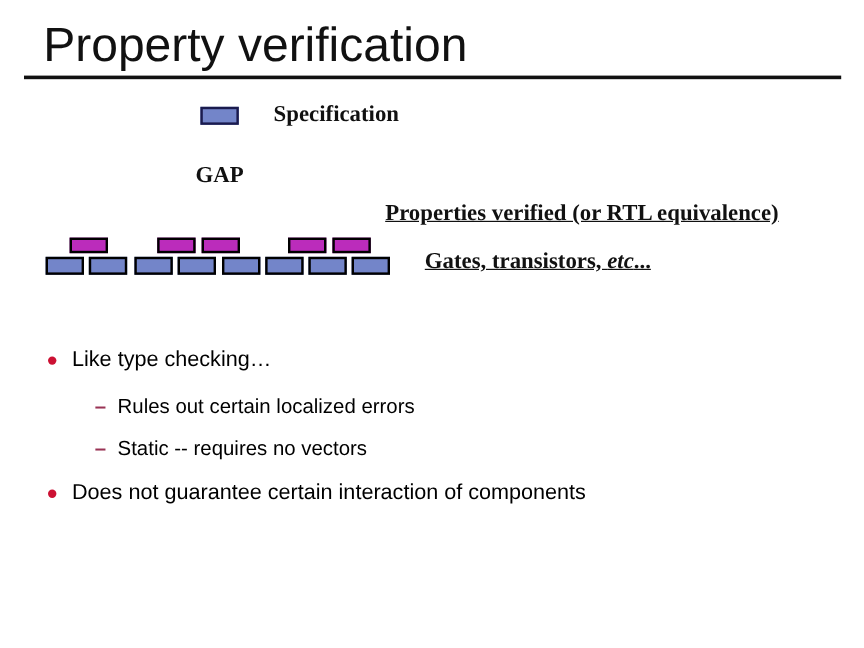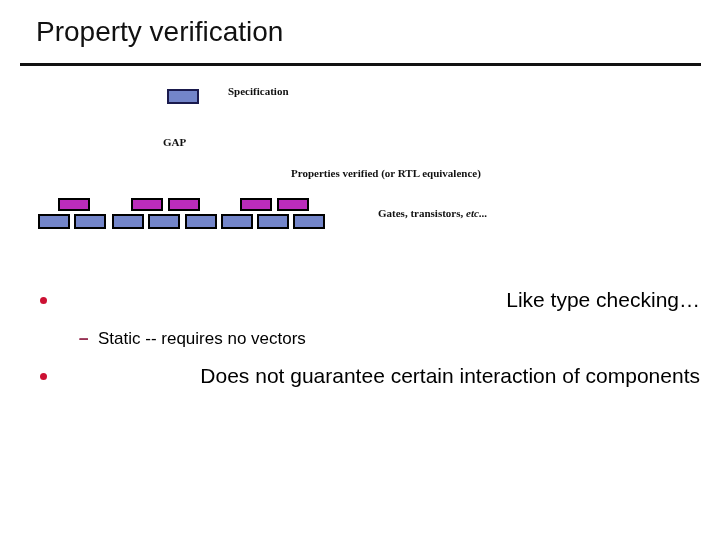--- a/index.html
+++ b/index.html
@@ -11,53 +11,53 @@
     --sub-dash:#993355;
     --text:#000000;
   }
   html,body{margin:0;padding:0;background:#888;}
   .slide{
     position:relative;width:720px;height:540px;background:#ffffff;
     overflow:hidden;font-family:"Liberation Sans",sans-serif;color:var(--text);
   }
   .title{
     position:absolute;left:36px;top:16px;margin:0;
-    font-size:28px;font-weight:400;letter-spacing:0;color:#111;
+    font-size:40px;font-weight:400;letter-spacing:0;color:#111;
   }
   .rule{position:absolute;left:20px;top:63px;width:681px;height:3px;background:#111;}
 
   .diagram{position:absolute;left:0;top:0;width:720px;height:260px;}
   .spec-box{
     position:absolute;left:167px;top:89px;width:28px;height:11px;
     background:var(--blue-fill);border:2px solid var(--blue-border);
   }
   .lbl{
     position:absolute;font-family:"Liberation Serif",serif;
-    font-weight:700;font-size:11px;white-space:nowrap;color:#111;
+    font-weight:700;font-size:19px;white-space:nowrap;color:#111;
   }
   .spec-lbl{left:228px;top:85px;}
   .gap-lbl{left:163px;top:136px;font-family:Liberation Serif, serif;}
-  .props-lbl{left:291px;top:167px;}
-  .gates-lbl{left:378px;top:207px;}
+  .props-lbl{left:321px;top:167px;text-decoration:underline;}
+  .gates-lbl{left:354px;top:207px;text-decoration:underline;}
   .gates-lbl .ital{font-style:italic;}
 
   .magenta-row{position:absolute;left:0;top:198px;width:720px;height:14px;}
   .blue-row{position:absolute;left:0;top:214px;width:720px;height:16px;}
   .mbox{
     position:absolute;top:0;width:28px;height:9px;
     background:var(--magenta-fill);border:2px solid var(--box-border);
   }
   .bbox{
     position:absolute;top:0;width:28px;height:11px;
     background:var(--blue-fill);border:2px solid var(--box-border);
   }
 
   .bullets{position:absolute;left:0;top:288px;width:700px;}
   .brow{position:relative;}
-  .brow.lvl1{font-size:21px;line-height:23px;margin-bottom:18px;text-align:right;}
+  .brow.lvl1{padding-left:60px;font-size:18px;line-height:23px;margin-bottom:18px;}
   .brow.lvl2{padding-left:98px;font-size:17px;line-height:20px;margin-bottom:15px;}
   .dot{
     position:absolute;left:40px;top:9px;width:7px;height:7px;border-radius:50%;
     background:var(--bullet-dot);
   }
   .dash{
     position:absolute;left:79px;top:0;color:var(--sub-dash);
     font-weight:700;font-size:17px;
   }
 </style>
@@ -90,17 +90,17 @@
         <div class="bbox" style="left: 221px;"></div>
         <div class="bbox" style="left: 257px;"></div>
         <div class="bbox" style="left: 293px;"></div>
       </div>
 
     <div class="lbl gates-lbl"><span>Gates, transistors, </span><span class="ital">etc</span><span>...</span></div>
   </div>
 
   <div class="bullets">
       <div class="brow lvl1"><span class="dot"></span><span>Like type checking…</span></div>
-      <div class="brow lvl2"><span class="dash">–</span></div>
+      <div class="brow lvl2"><span class="dash">–</span><span>Rules out certain localized errors</span></div>
       <div class="brow lvl2"><span class="dash">–</span><span>Static -- requires no vectors</span></div>
       <div class="brow lvl1"><span class="dot"></span><span>Does not guarantee certain interaction of components</span></div>
     </div>
 </div>
 
 </body></html>

